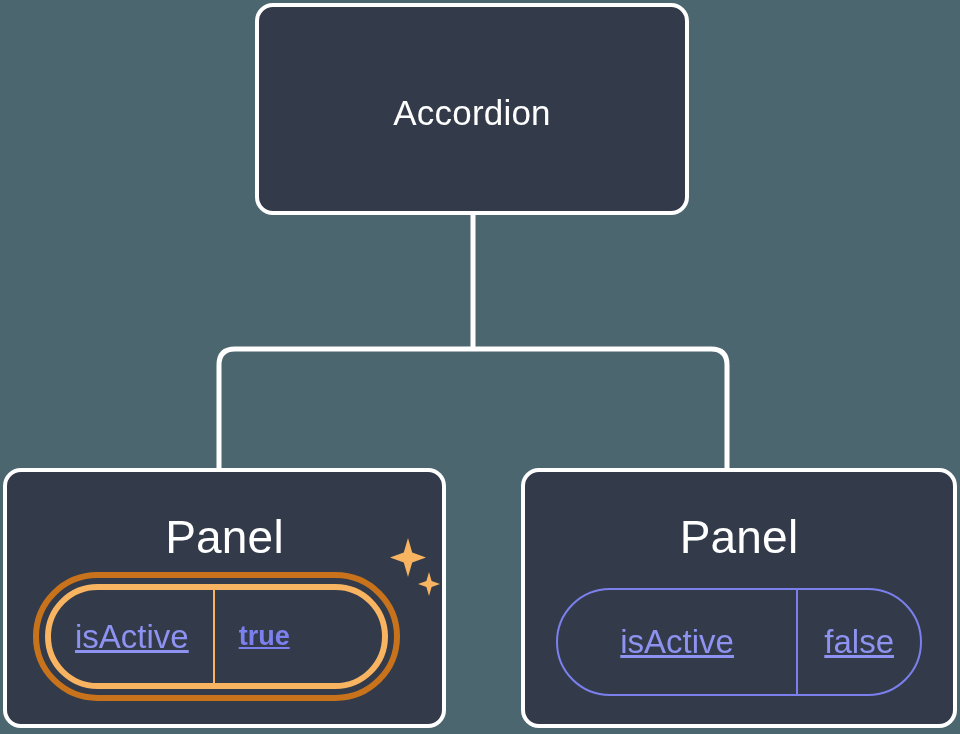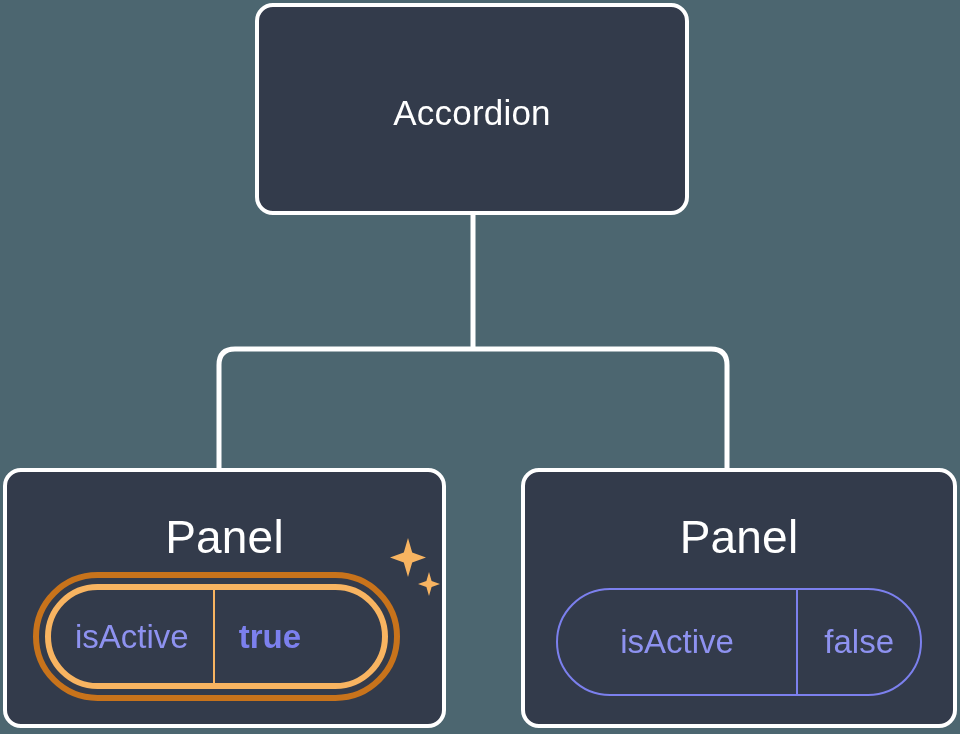--- a/index.html
+++ b/index.html
@@ -85,20 +85,21 @@
     align-items: stretch;
     box-sizing: border-box;
   }
 
   .pill-cell {
     display: flex;
     align-items: center;
     justify-content: center;
     box-sizing: border-box;
     white-space: nowrap;
+    text-decoration: underline;
   }
 
   
   .pill-plain {
     border: 2px solid #7c80ee;
     border-radius: 999px;
     background: transparent;
   }
   .pill-plain .pill-key {
     color: #8e92f0;
@@ -129,21 +130,21 @@
     background: #333b4b;
   }
   .pill-active .pill-key {
     color: #8e92f0;
     font-size: 33px;
     padding: 0 24px;
     border-right: 2px solid #f8b461;
   }
   .pill-active .pill-val {
     color: #7c80ee;
-    font-size: 33px;
+    font-size: 27px;
     font-weight: bold;
     padding: 0 24px;
   }
 
   
   #pill-left {
     left: 33px;
     top: 572px;
     width: 367px;
     height: 129px;

